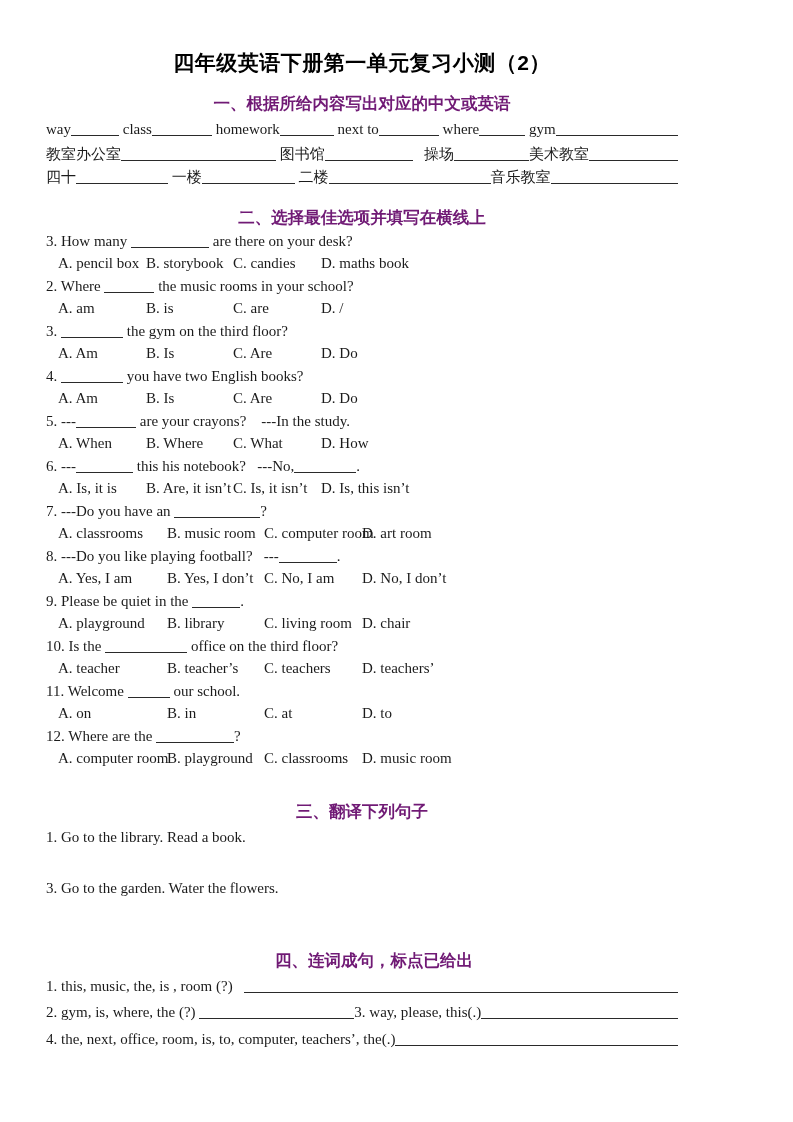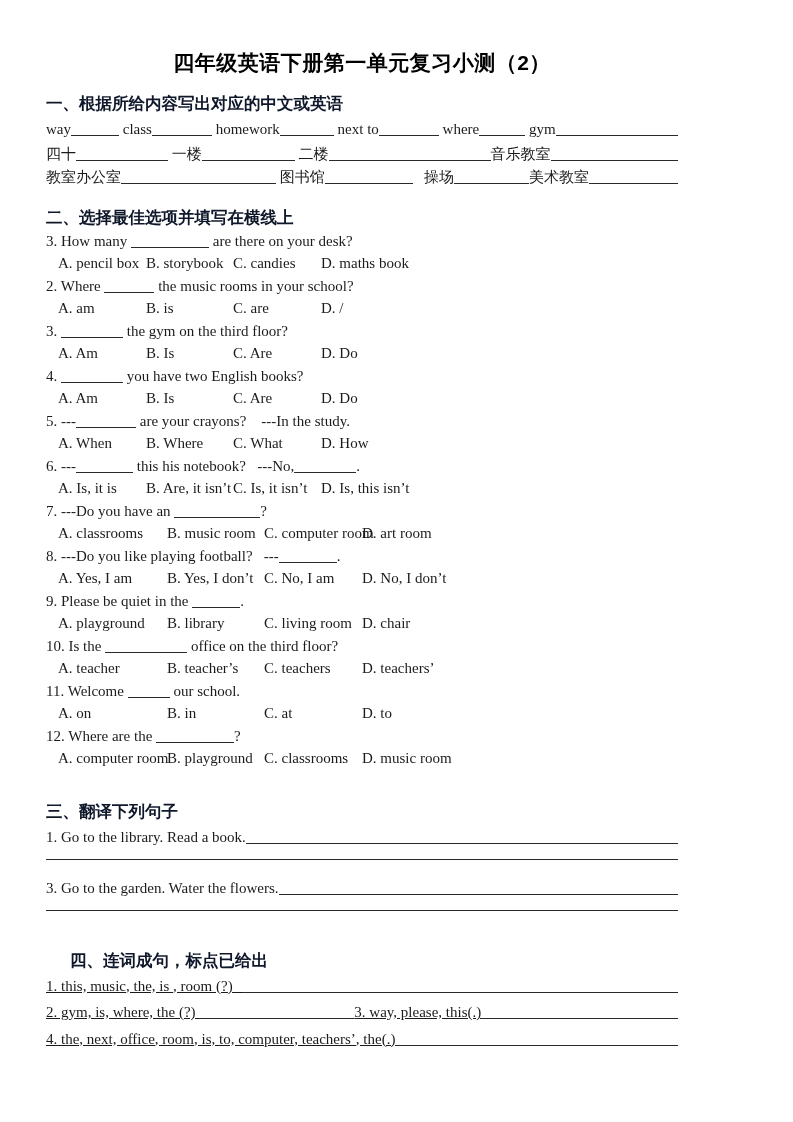--- a/index.html
+++ b/index.html
@@ -25,34 +25,35 @@
     line-height: 30px;
     color: #000;
     letter-spacing: 0.5px;
   }
   h2.sec-heading {
     margin: 0;
     font-family: "Liberation Sans", "DejaVu Sans", sans-serif;
     font-weight: 700;
     font-size: 16.5px;
     line-height: 22px;
-    color: #0f172a;
+    color: #701a75;
+    text-align: center;
   }
   #sec1 h2 { margin-bottom: 7px; }
   #sec2 { margin-top: 14px; }
   #sec2 h2 { margin-bottom: 5px; }
   #sec3 { margin-top: 27px; }
   #sec3 h2 { margin-bottom: 7px; }
   #sec4 { margin-top: 18px; }
   #sec4 h2 { margin-bottom: 7px; margin-left: 24px; }
 
   .line { display: flex; align-items: baseline; }
   .s1 .line { height: 23.5px; }
-  .s3 .line { height: 25.5px; }
-  .s4 .line { height: 26.5px; text-decoration: underline; }
+  .s3 .line { height: 25.5px; flex-direction: column; }
+  .s4 .line { height: 26.5px; }
   .q-line  { height: 22.5px; display: flex; align-items: baseline; }
 
   .txt { white-space: pre; }
 
   .blank {
     display: inline-block;
     height: 3px;
     border-bottom: 1.4px solid #2a2a2a;
     transform: translateY(2px);
     flex: 0 0 auto;
@@ -88,39 +89,39 @@
             <span class="txt"> homework</span>
             <span class="blank" style="width: 54px;"></span>
             <span class="txt"> next to</span>
             <span class="blank" style="width: 60px;"></span>
             <span class="txt"> where</span>
             <span class="blank" style="width: 46px;"></span>
             <span class="txt"> gym</span>
             <span class="blank fill"></span>
           </div>
           <div class="line">
+            <span class="txt">教室办公室</span>
+            <span class="blank" style="width: 155px;"></span>
+            <span class="txt"> 图书馆</span>
+            <span class="blank" style="width: 88px;"></span>
+            <span class="txt">   操场</span>
+            <span class="blank" style="width: 75px;"></span>
+            <span class="txt">美术教室</span>
+            <span class="blank fill"></span>
+          </div>
+          <div class="line">
             <span class="txt">四十</span>
             <span class="blank" style="width: 92px;"></span>
             <span class="txt"> 一楼</span>
             <span class="blank" style="width: 93px;"></span>
             <span class="txt"> 二楼</span>
             <span class="blank" style="width: 162px;"></span>
             <span class="txt">音乐教室</span>
             <span class="blank fill"></span>
           </div>
-          <div class="line">
-            <span class="txt">教室办公室</span>
-            <span class="blank" style="width: 155px;"></span>
-            <span class="txt"> 图书馆</span>
-            <span class="blank" style="width: 88px;"></span>
-            <span class="txt">   操场</span>
-            <span class="blank" style="width: 75px;"></span>
-            <span class="txt">美术教室</span>
-            <span class="blank fill"></span>
-          </div>
         </div>
     </section>
 
     <section id="sec2" class="s2">
       <h2 class="sec-heading">二、选择最佳选项并填写在横线上</h2>
       <div id="s2-questions">
           <div class="q-line">
             <span class="txt">3. How many </span>
             <span class="blank" style="width: 78px;"></span>
             <span class="txt"> are there on your desk?</span>

